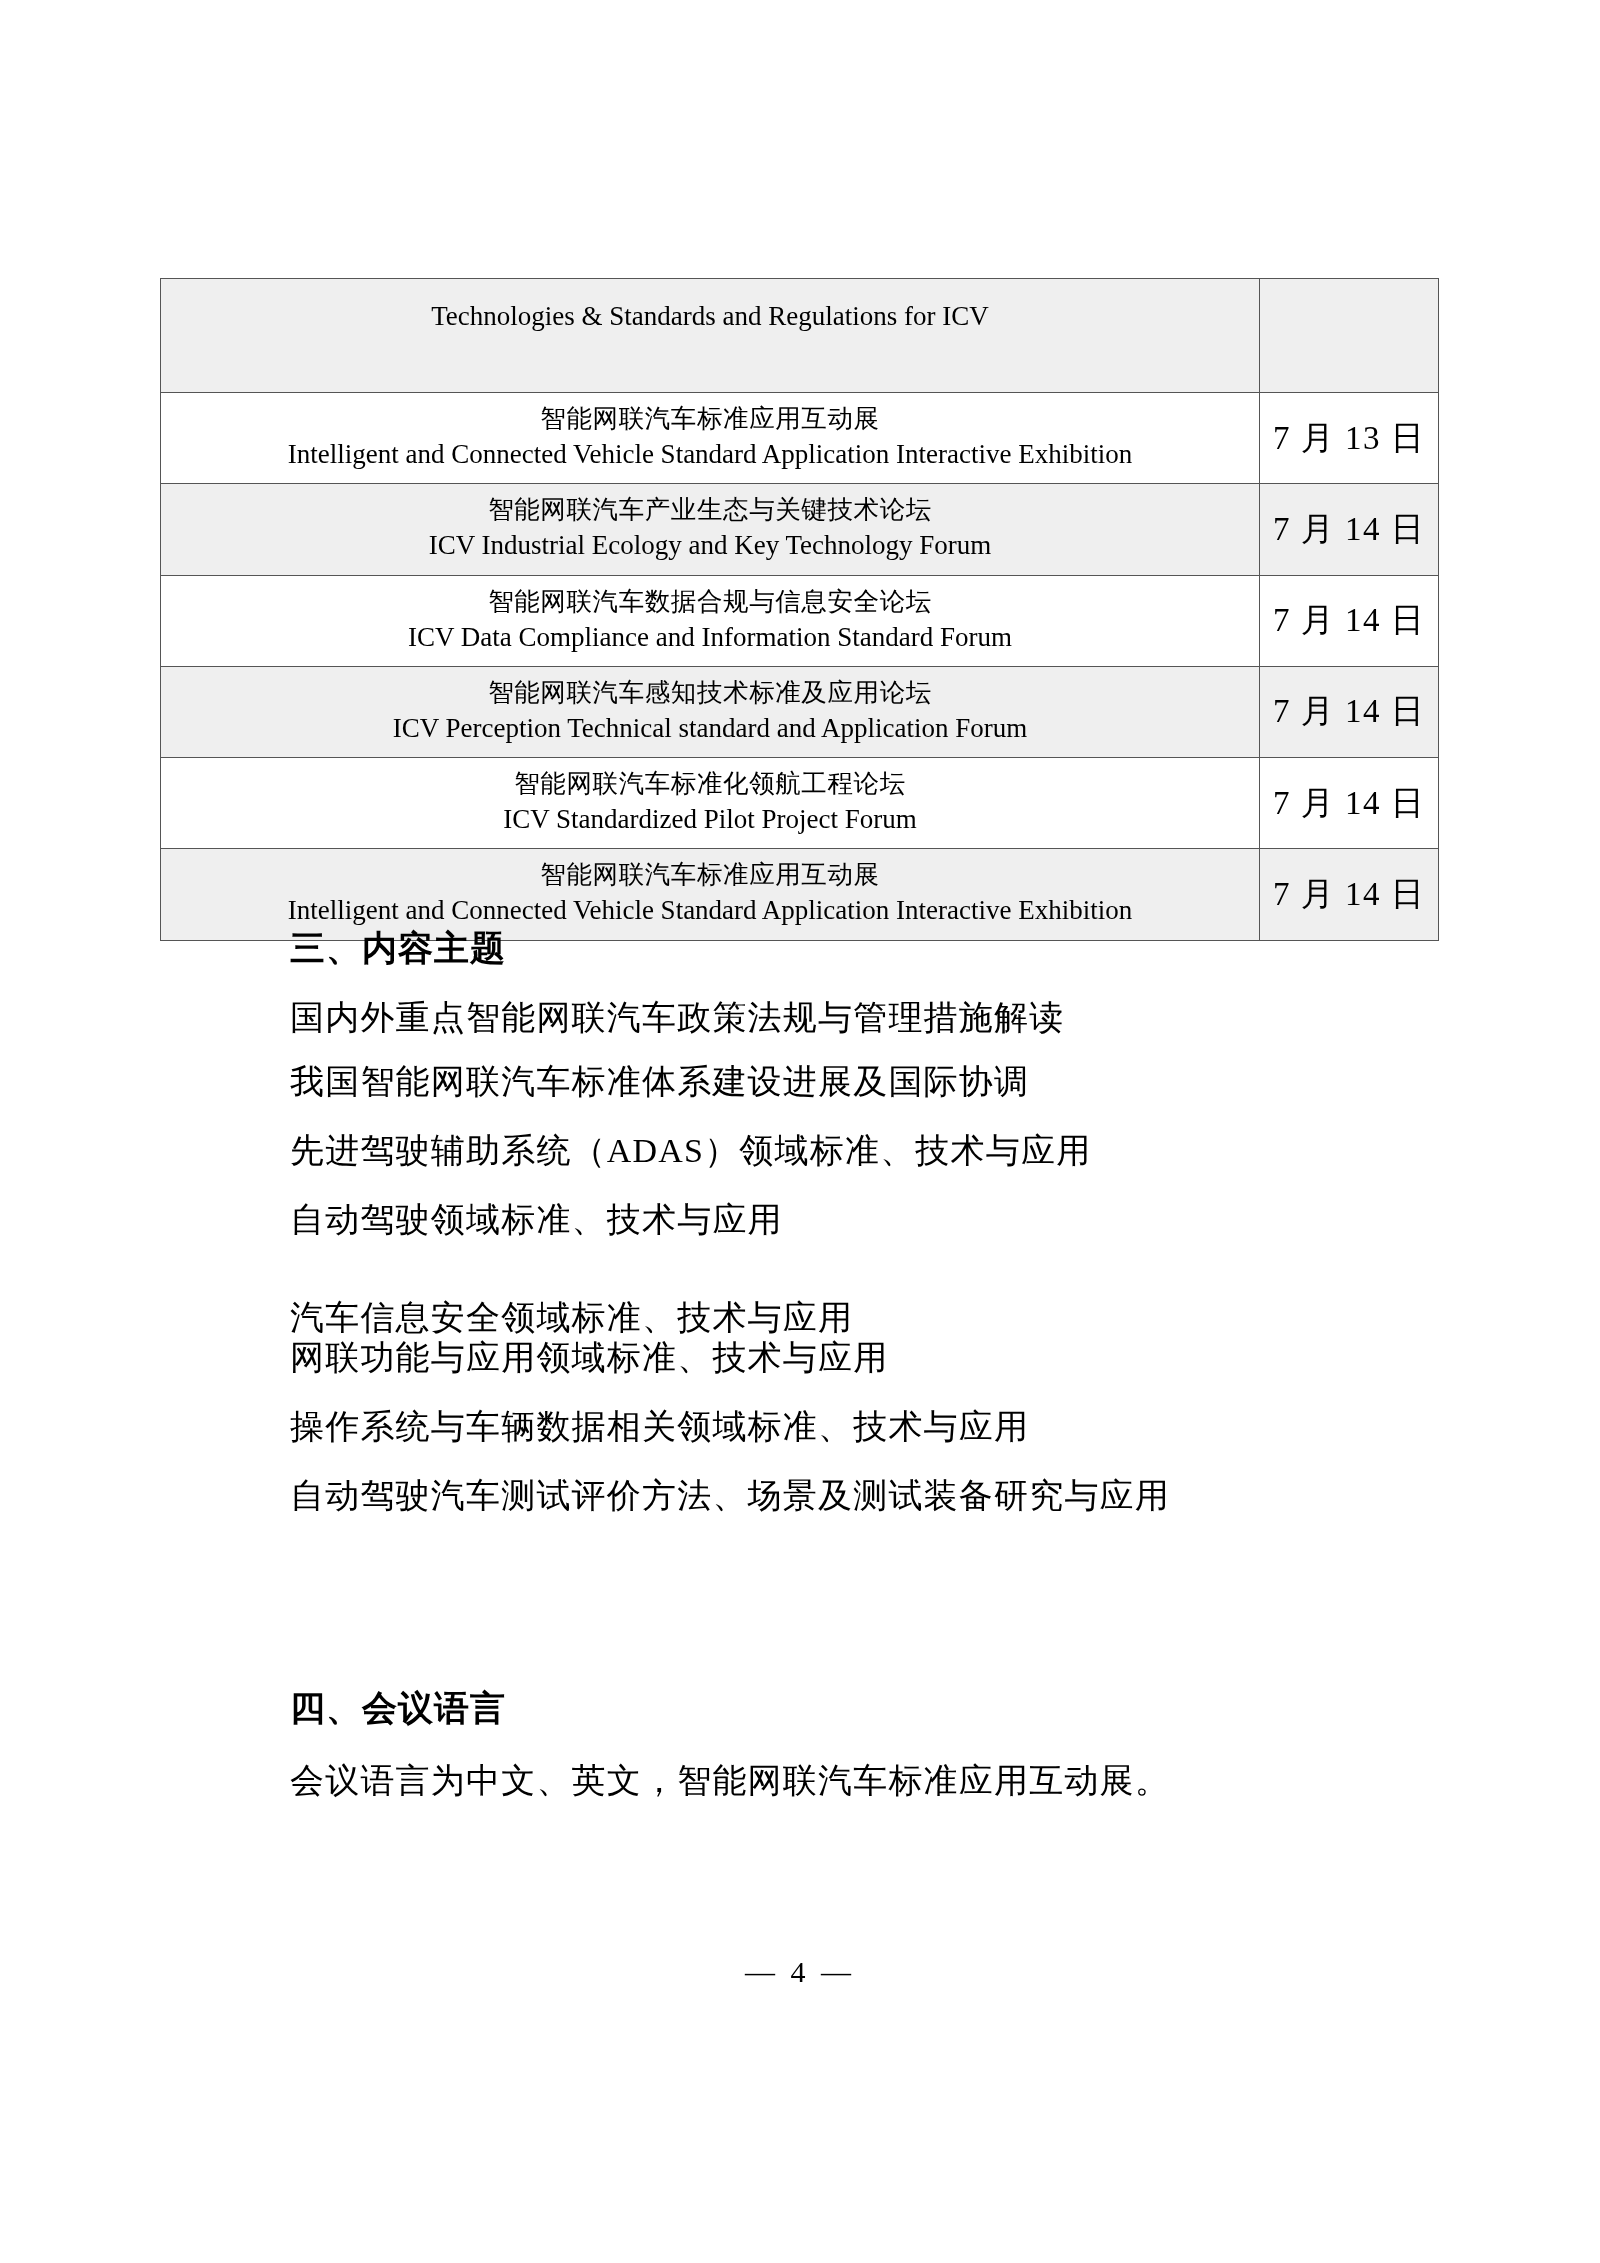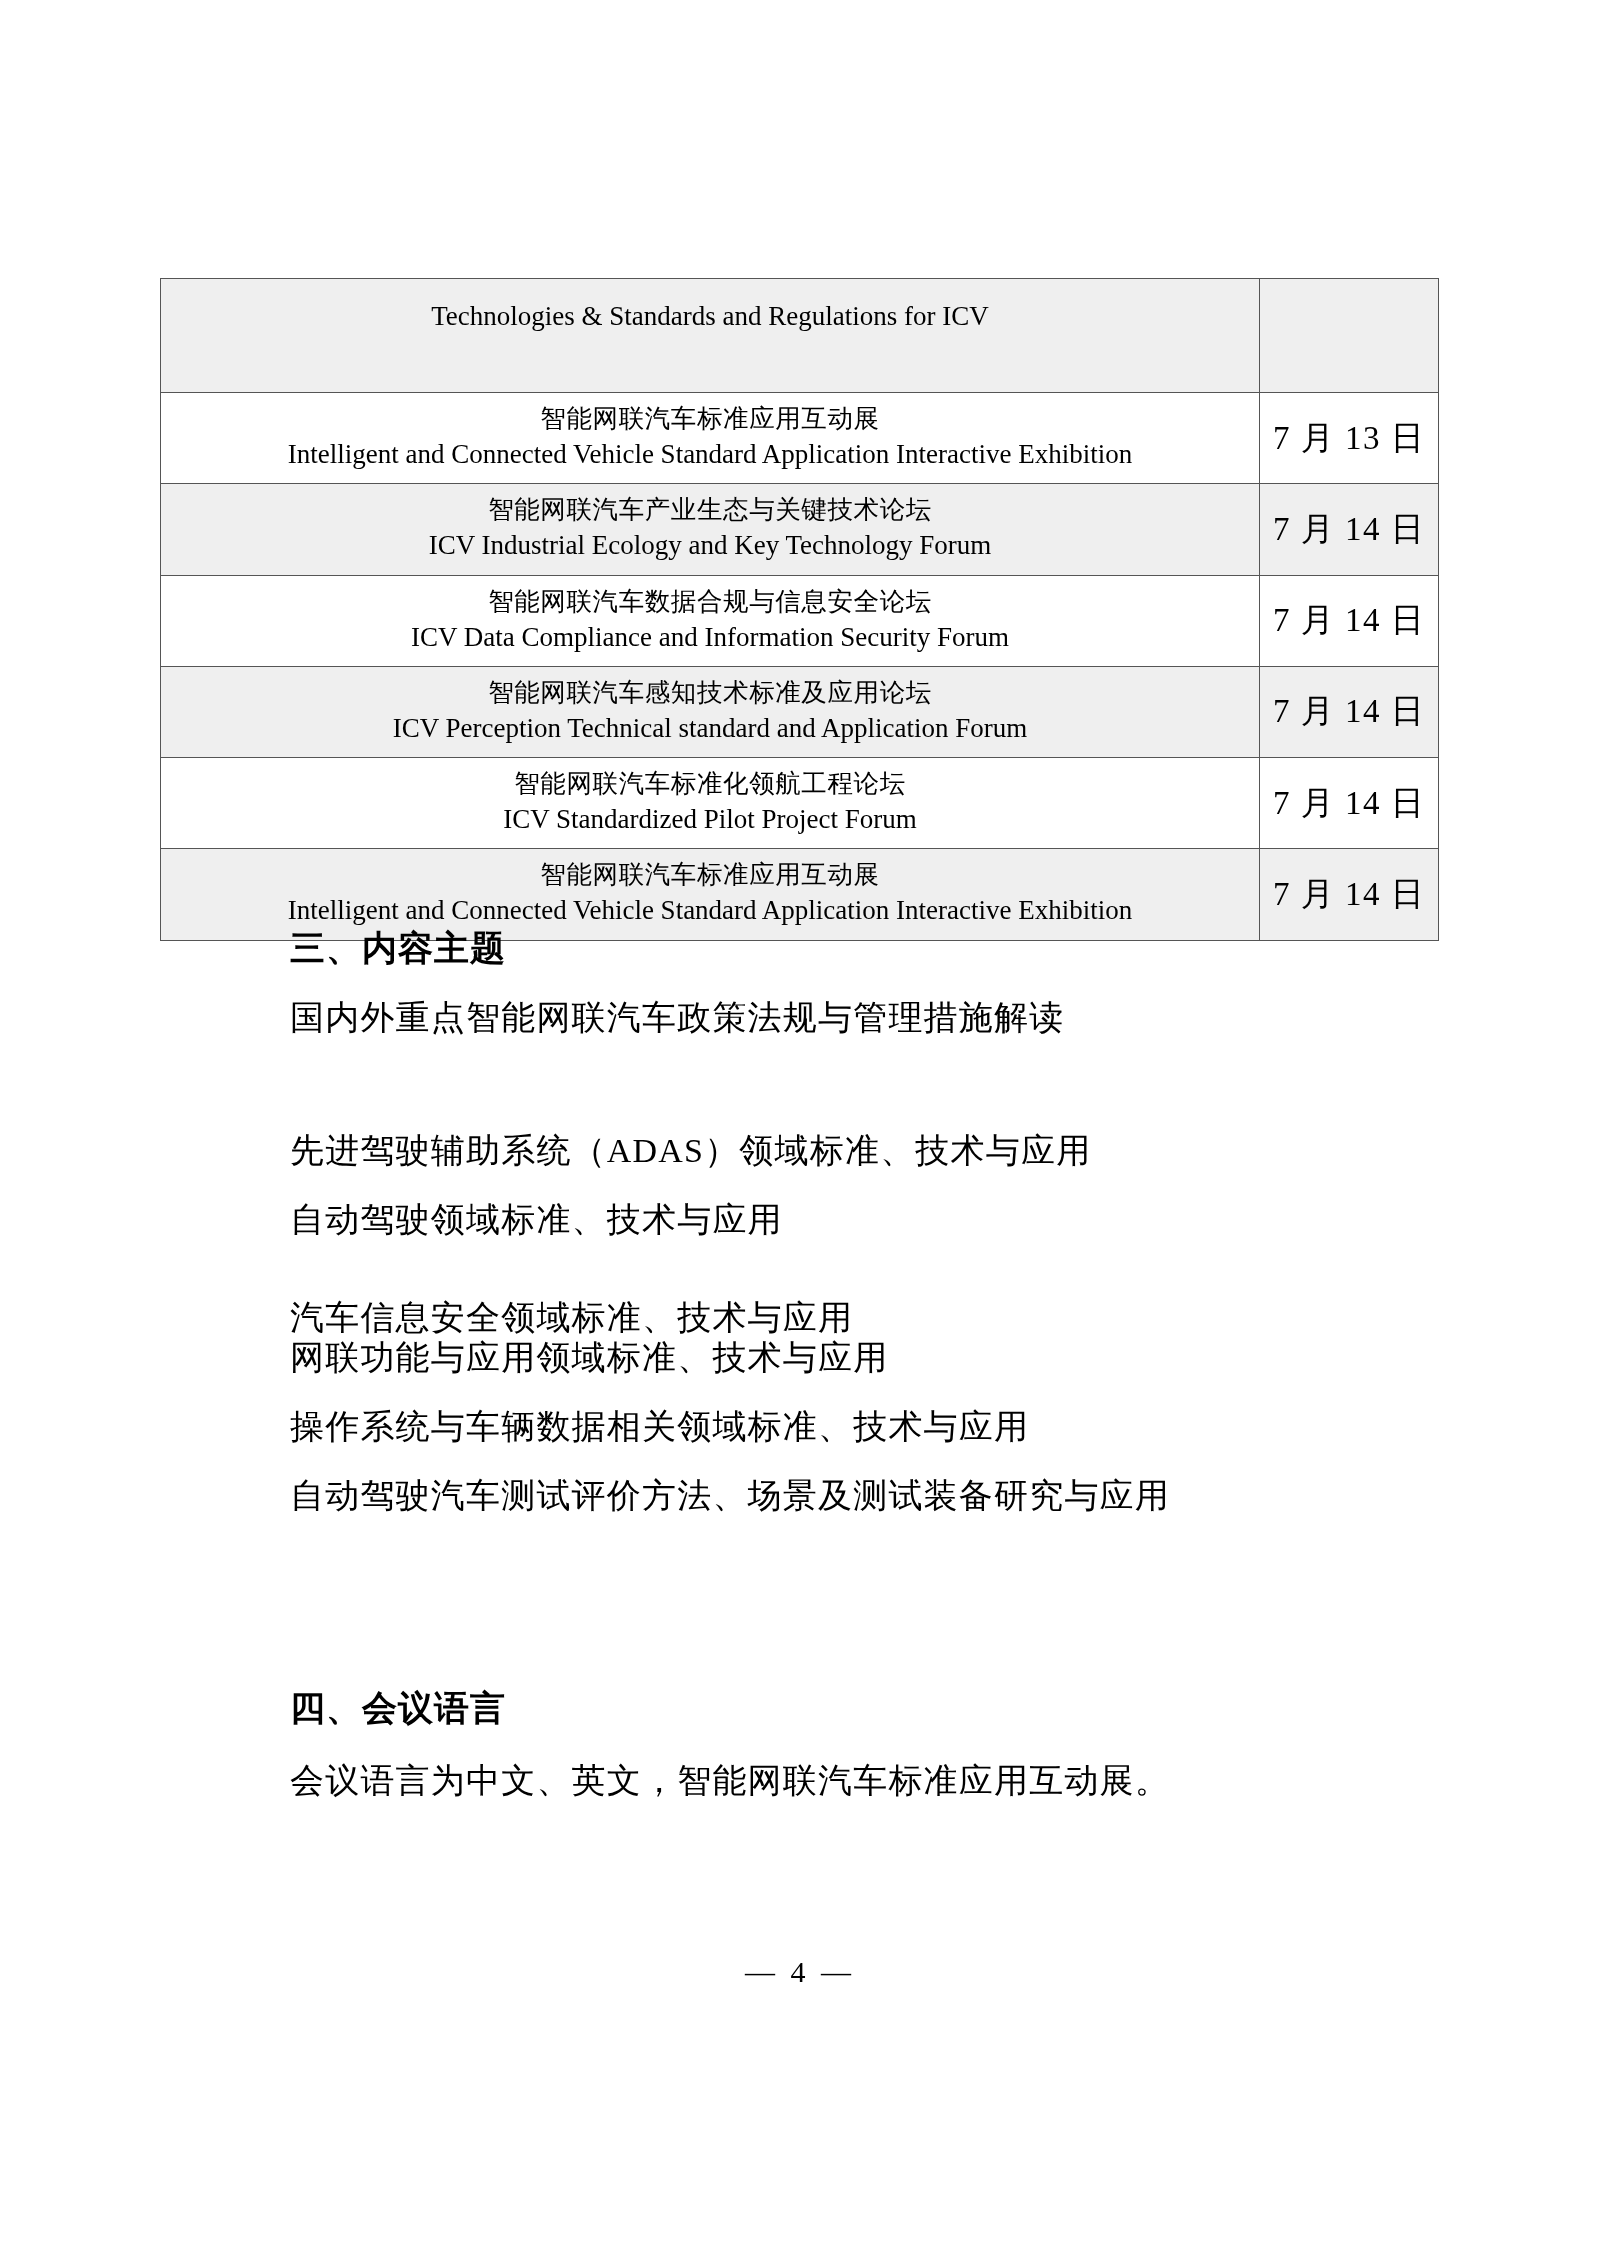--- a/index.html
+++ b/index.html
@@ -150,21 +150,21 @@
         </td>
         <td class="col-date">
           <div class="cell-date">7 月 14 日</div>
         </td>
       </tr>
 
       <tr class="row-plain">
         <td class="col-title">
           <div class="cell-title">
             <span class="zh">智能网联汽车数据合规与信息安全论坛</span>
-            <span class="en">ICV Data Compliance and Information Security Forum</span>
+            <span class="en">ICV Data Compliance and Information Standard Forum</span>
           </div>
         </td>
         <td class="col-date">
           <div class="cell-date">7 月 14 日</div>
         </td>
       </tr>
 
       <tr class="row-shaded">
         <td class="col-title">
           <div class="cell-title">
@@ -201,20 +201,21 @@
         </td>
       </tr>
 
     </tbody>
   </table>
 
   <div class="section-heading" style="top:925px;">三、内容主题</div>
 
   <div class="body-line" style="top:995px;">国内外重点智能网联汽车政策法规与管理措施解读</div>
 
+  <div class="body-line" style="top:1059px;">我国智能网联汽车标准体系建设进展及国际协调</div>
 
   <div class="body-line" style="top:1197px;">自动驾驶领域标准、技术与应用</div>
 
   <div class="body-line" style="top:1128px;">先进驾驶辅助系统（ADAS）领域标准、技术与应用</div>
 
   <div class="body-line" style="top:1266px;margin-top:29px;">汽车信息安全领域标准、技术与应用</div>
 
   <div class="body-line" style="top:1335px;">网联功能与应用领域标准、技术与应用</div>
 
   <div class="body-line" style="top:1404px;">操作系统与车辆数据相关领域标准、技术与应用</div>

